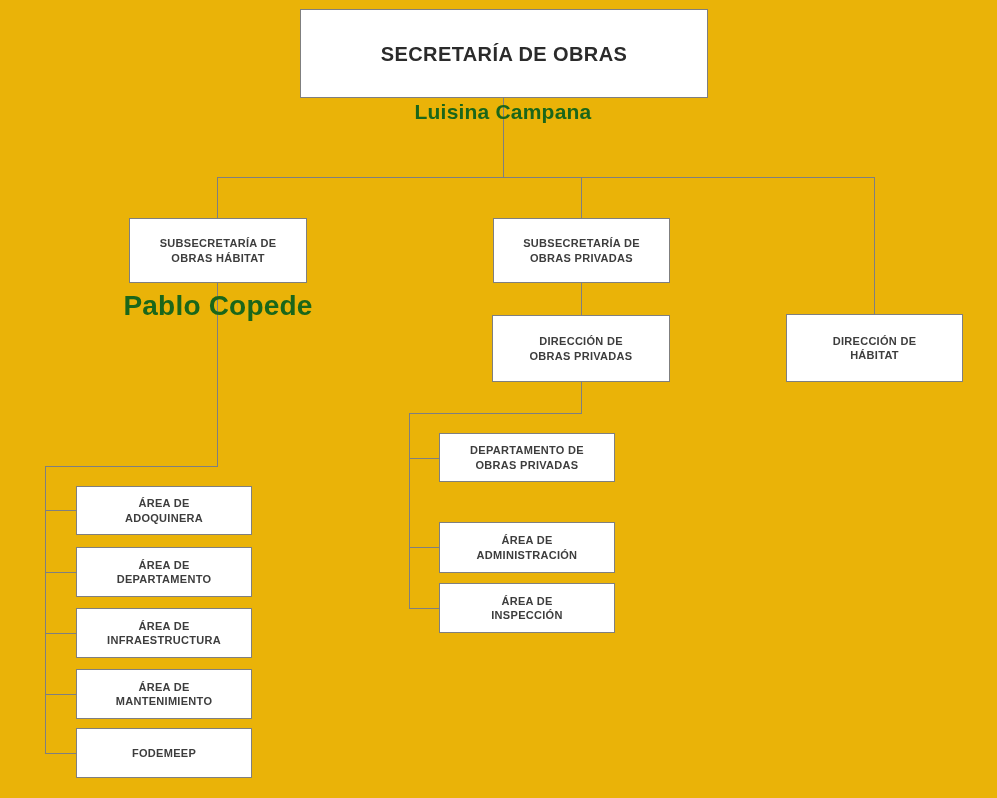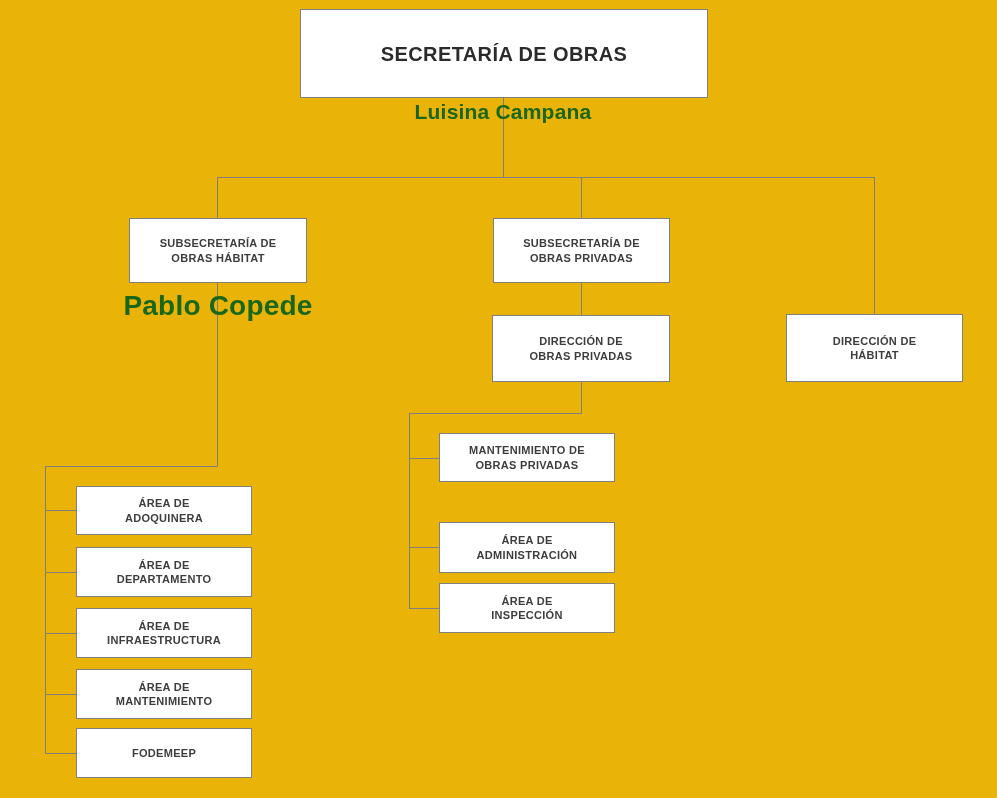--- a/index.html
+++ b/index.html
@@ -102,21 +102,21 @@
     <span class="ln">DIRECCIÓN DE</span>
     <span class="ln">HÁBITAT</span>
   </div>
 
   <div class="box" style="left:492px;top:315px;width:178px;height:67px;">
     <span class="ln">DIRECCIÓN DE</span>
     <span class="ln">OBRAS PRIVADAS</span>
   </div>
 
   <div class="box" style="left:439px;top:433px;width:176px;height:49px;">
-    <span class="ln">MANTENIMIENTO DE</span>
+    <span class="ln">DEPARTAMENTO DE</span>
     <span class="ln">OBRAS PRIVADAS</span>
   </div>
 
   <div class="box" style="left:439px;top:522px;width:176px;height:51px;">
     <span class="ln">ÁREA DE</span>
     <span class="ln">ADMINISTRACIÓN</span>
   </div>
 
   <div class="box" style="left:439px;top:583px;width:176px;height:50px;">
     <span class="ln">ÁREA DE</span>

